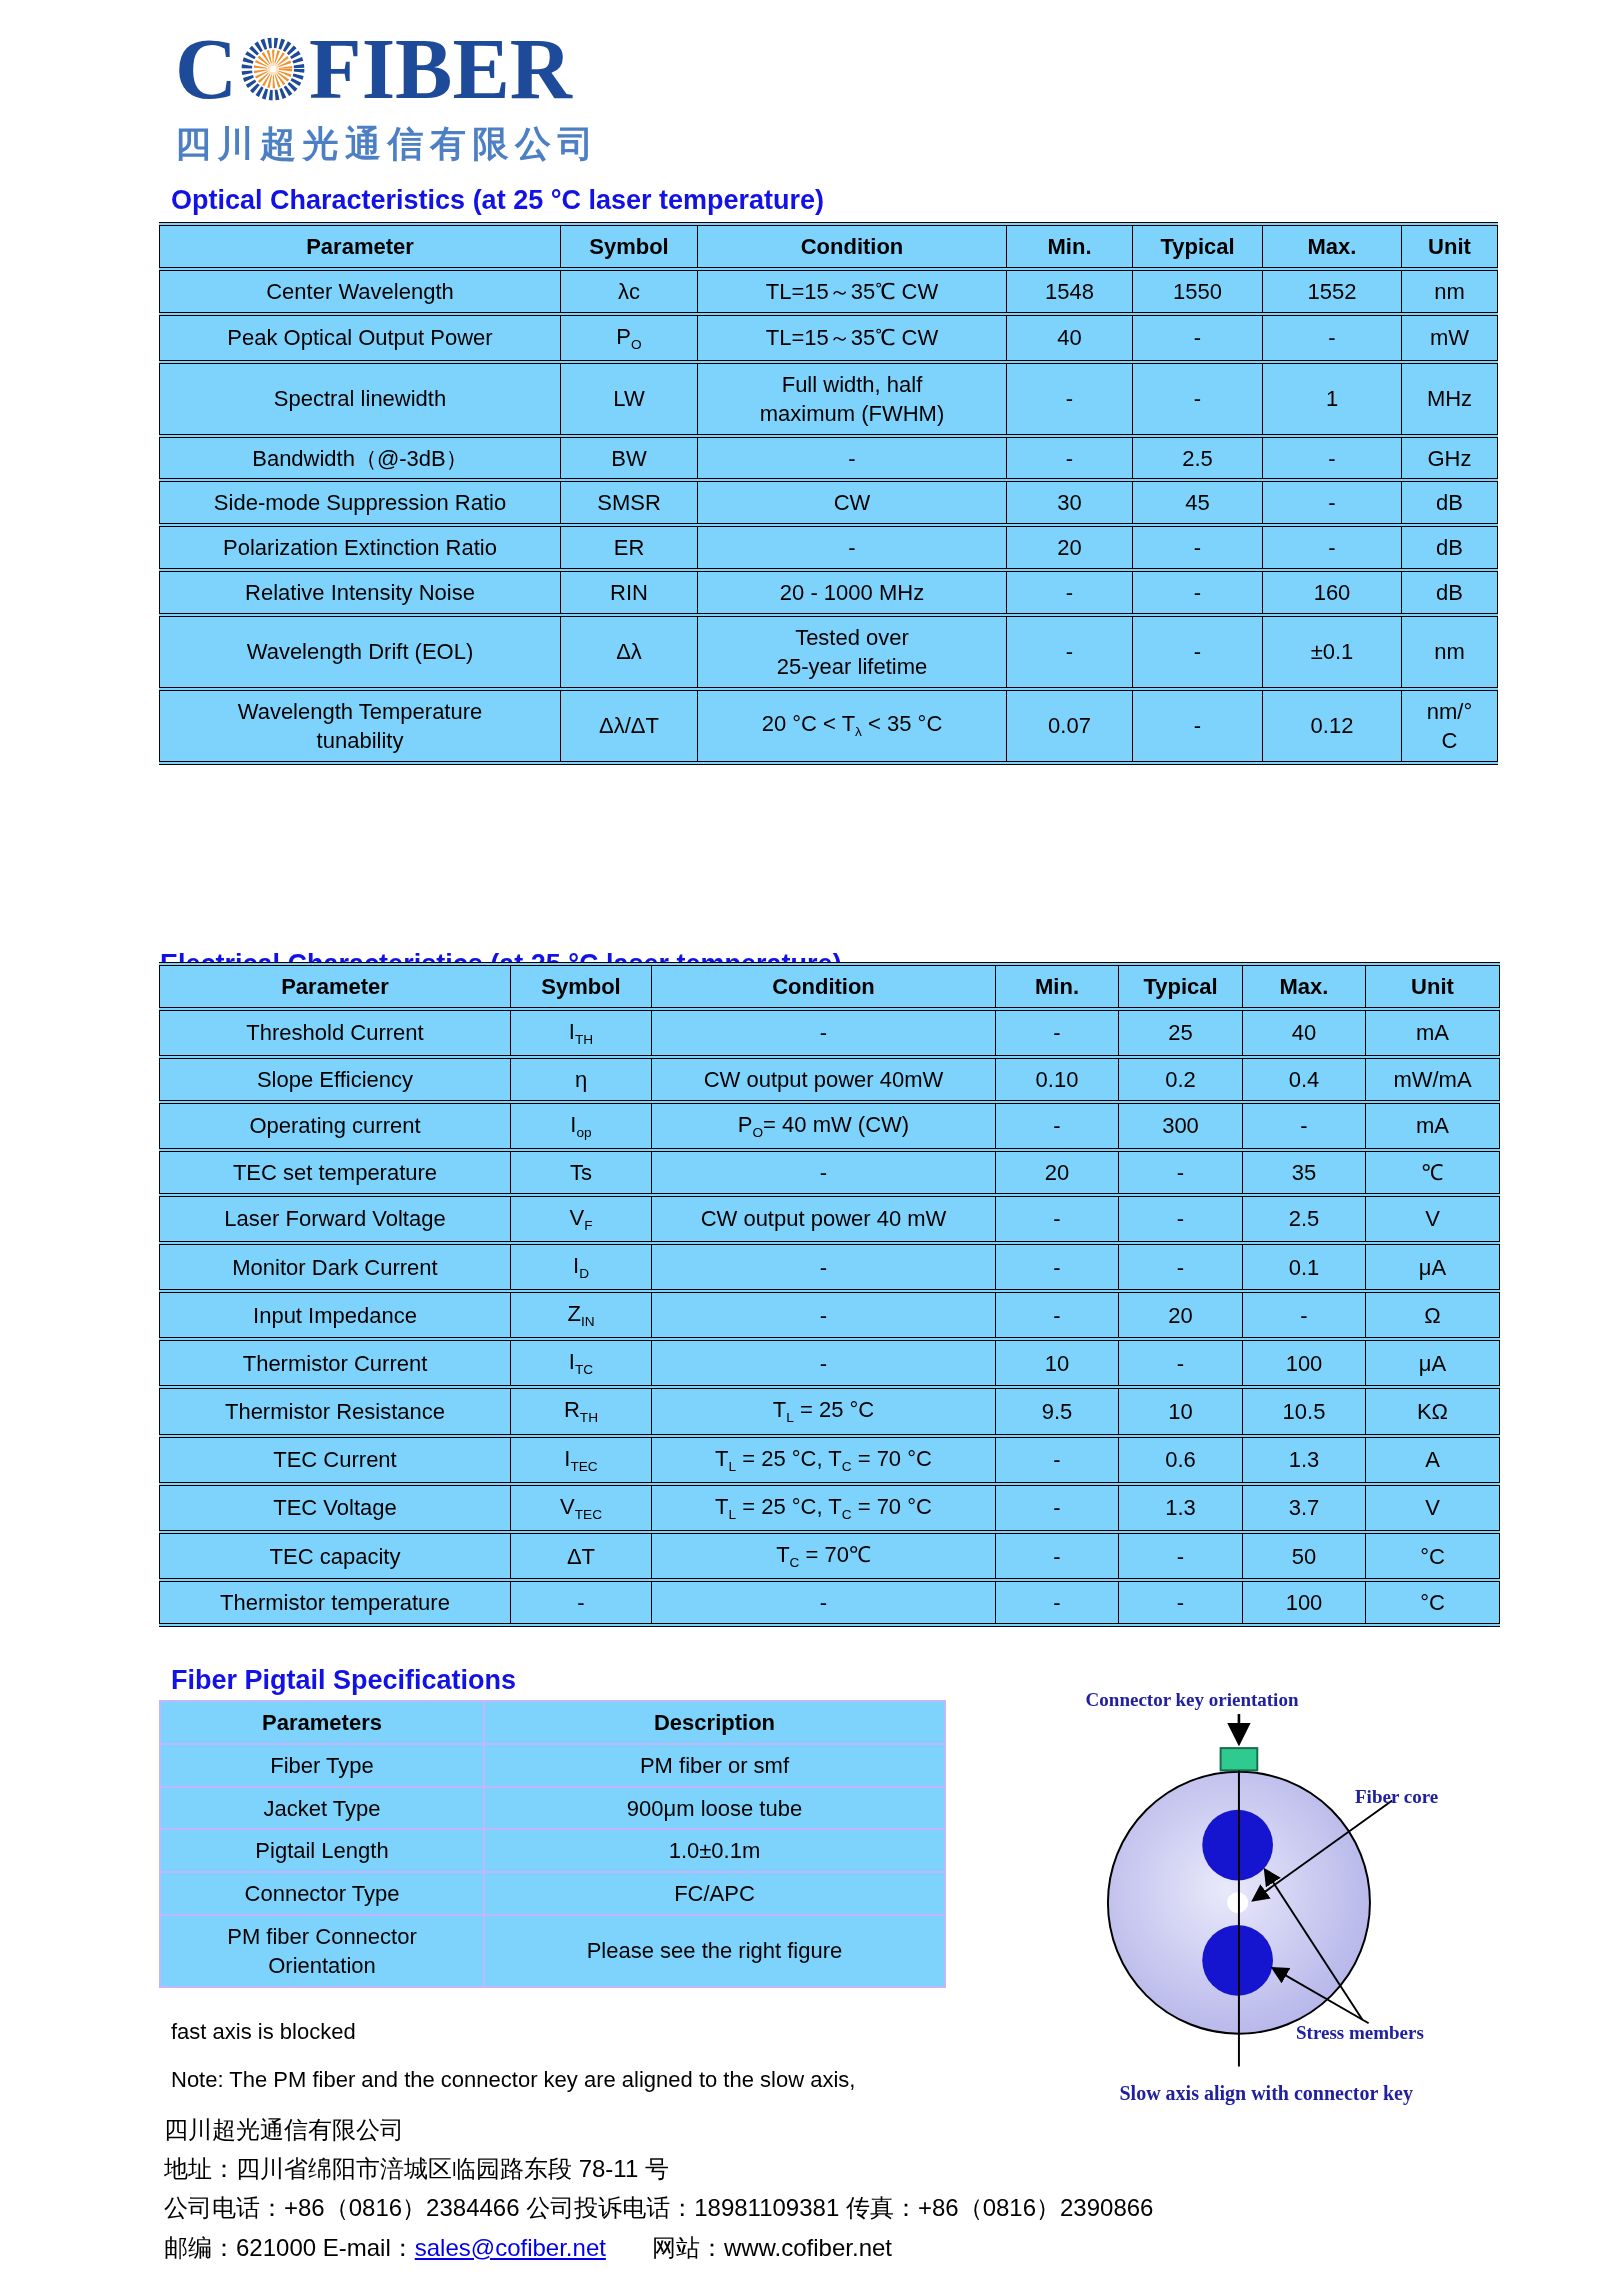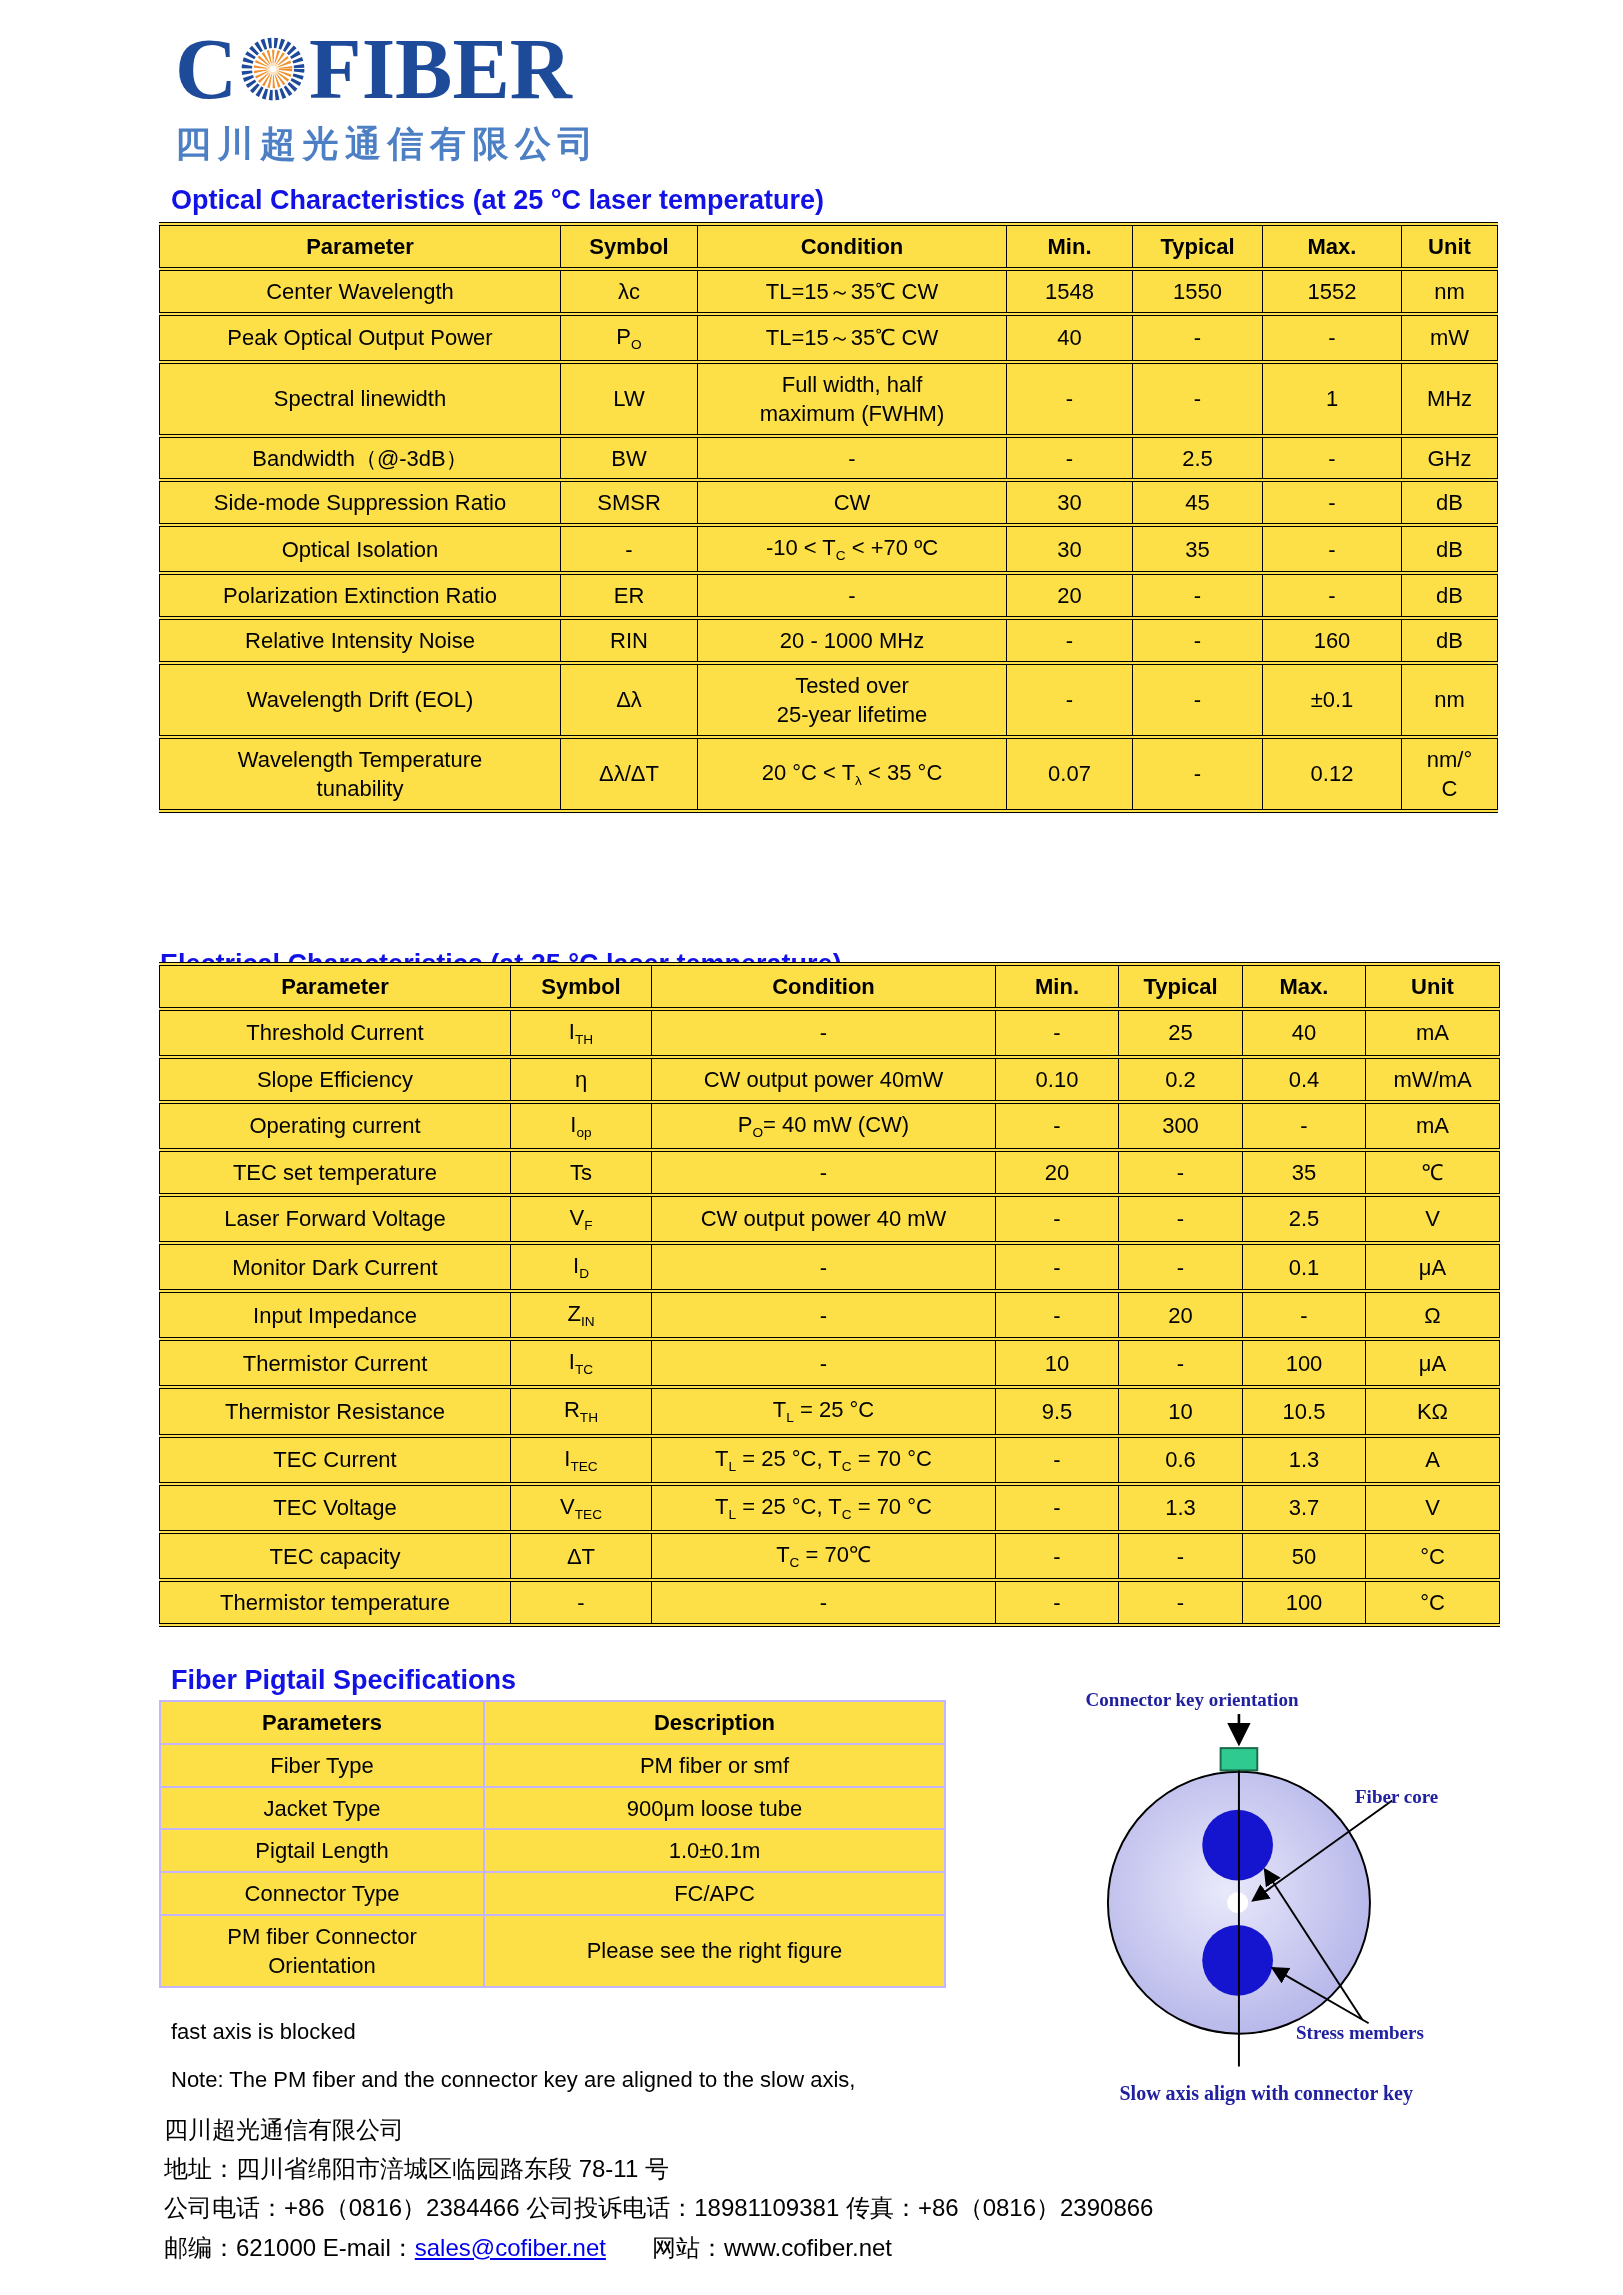--- a/index.html
+++ b/index.html
@@ -19,21 +19,21 @@
   .o-rays{stroke:var(--sunburst);}
   .brand-cn{margin-top:7.9px;font-size:36px;font-weight:bold;letter-spacing:6.5px;color:var(--brand_cn);}
 
   
   .section-title{position:absolute;margin:0;font-size:27px;font-weight:bold;color:var(--heading);}
   #optical-title{left:171px;top:185px;}
   #electrical-title{left:160px;top:930px;margin-top:19px;}
   #fiber-title{left:171px;top:1665px;}
 
   
-  table.spec-table{position:absolute;border-collapse:collapse;table-layout:fixed;background:#fde047;}
+  table.spec-table{position:absolute;border-collapse:collapse;table-layout:fixed;background:#7dd3fc;}
   #optical-table{left:159px;top:222px;width:1339px;}
   #electrical-table{left:159px;top:962px;width:1339px;}
   #fiber-table{left:159px;top:1700px;width:785px;}
   .spec-table th,.spec-table td{
     text-align:center;vertical-align:middle;font-size:22px;line-height:1.32;
     padding:5.9px 3.9px;white-space:pre-line;word-wrap:break-word;
   }
   .lined th,.lined td{border:1.3px solid #000;border-top:4.6px double #000;border-bottom:4.6px double #000;}
   .solid th,.solid td{border:2px solid #c4b5fd;}
   .spec-table th{font-weight:bold;}
@@ -138,29 +138,20 @@
           <td>2.5</td>
           <td>-</td>
           <td>GHz</td>
         </tr>
         <tr>
           <td>Side-mode Suppression Ratio</td>
           <td>SMSR</td>
           <td>CW</td>
           <td>30</td>
           <td>45</td>
-          <td>-</td>
-          <td>dB</td>
-        </tr>
-        <tr>
-          <td>Optical Isolation</td>
-          <td>-</td>
-          <td>-10 &lt; T<sub>C</sub> &lt; +70 ºC</td>
-          <td>30</td>
-          <td>35</td>
           <td>-</td>
           <td>dB</td>
         </tr>
         <tr>
           <td>Polarization Extinction Ratio</td>
           <td>ER</td>
           <td>-</td>
           <td>20</td>
           <td>-</td>
           <td>-</td>

